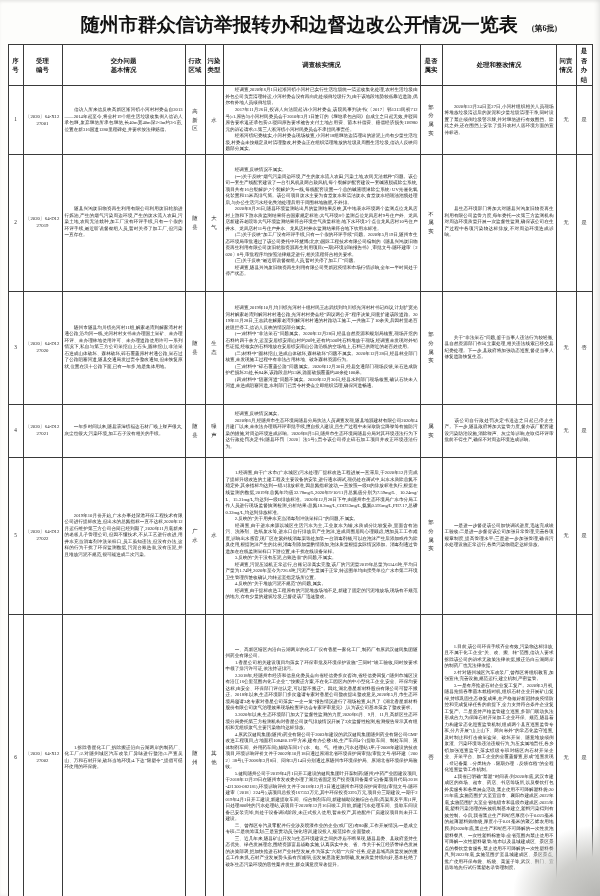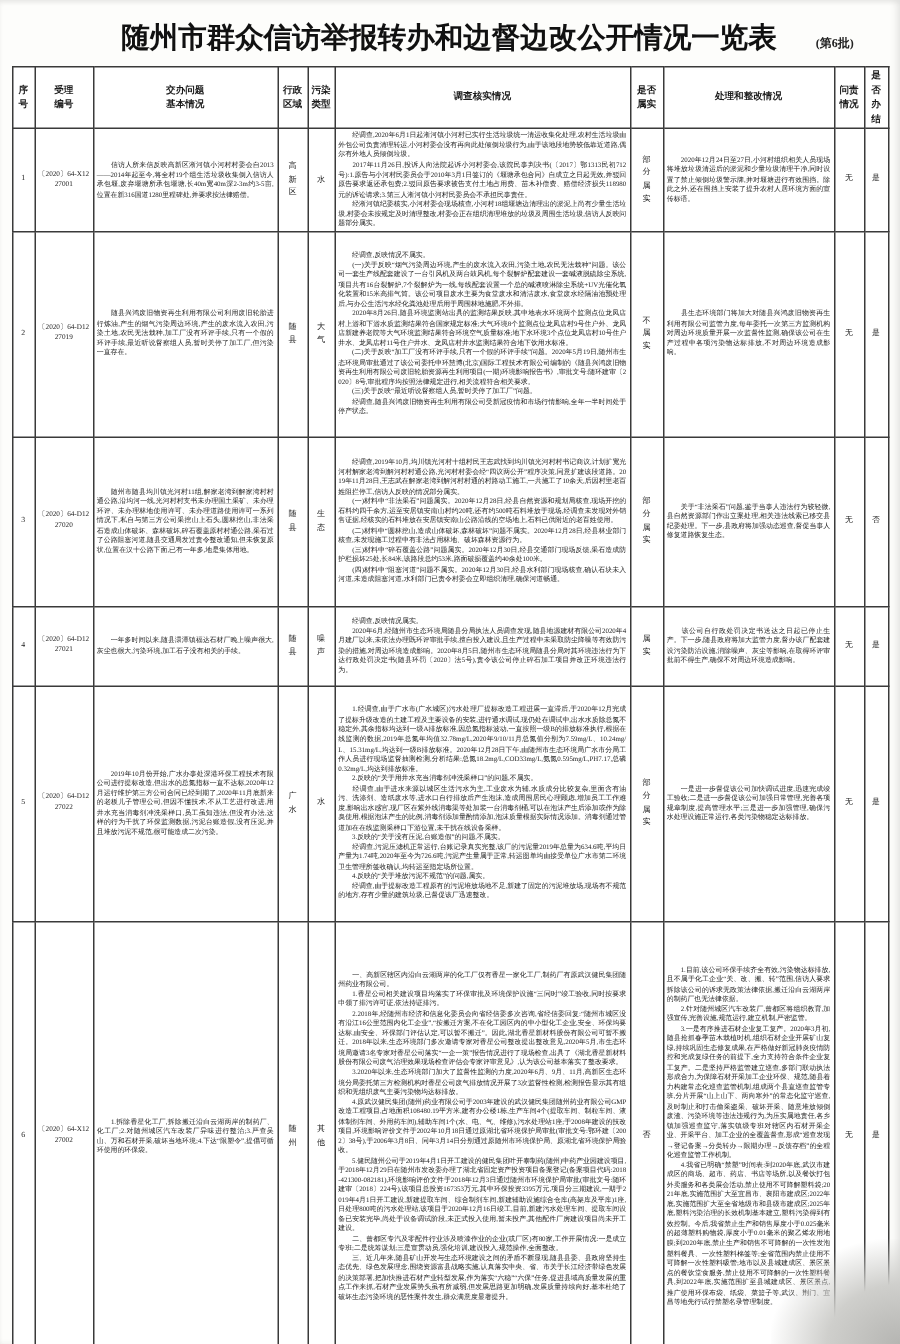--- a/index.html
+++ b/index.html
@@ -18,21 +18,21 @@
     text-align:center;
     margin-top:12px;
     white-space:nowrap;
   }
   .title-row h1{
     display:inline;
     font-family:Liberation Serif, serif;
     font-weight:bold;
     font-size:19px;
     letter-spacing:0px;
-    margin:12px;
+    margin:0;
     color:#111;
     padding-left:38px;
   }
   .batch{
     font-size:8px;
     font-weight:bold;
     margin-left:14px;
     color:#222;
   }
   table.main{

